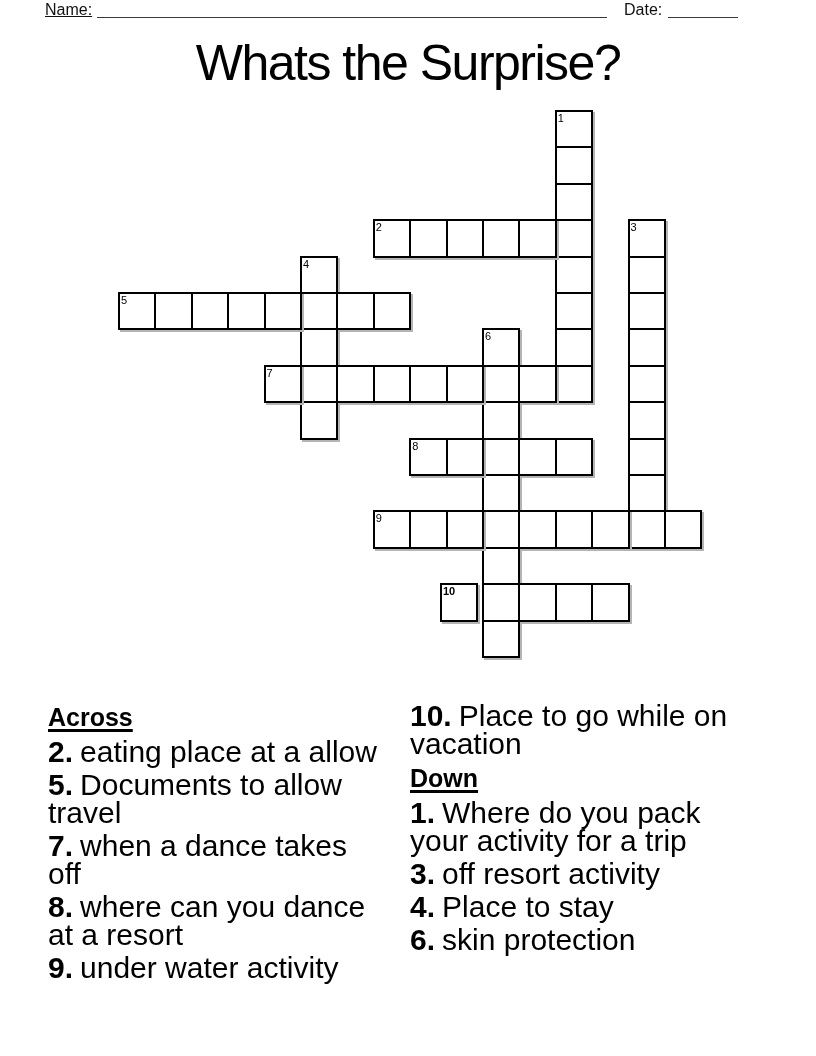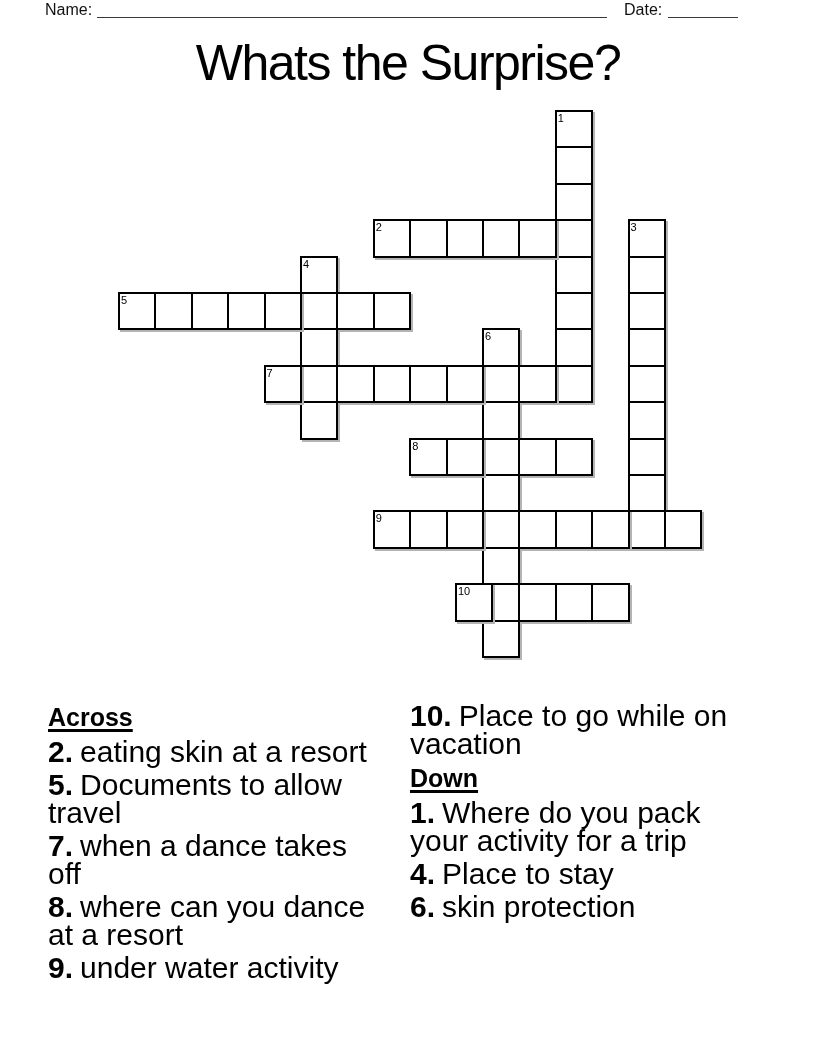--- a/index.html
+++ b/index.html
@@ -18,21 +18,21 @@
     height: 1056px;
     background: #fff;
   }
   
   .topline-label {
     position: absolute;
     top: 1px;
     font-size: 16px;
     color: #111;
   }
-  .name-label { left: 45px; }
+  .name-label { left: 45px; text-decoration: underline; }
   .date-label { left: 624px; }
   .write-line {
     position: absolute;
     top: 17px;
     border-bottom: 1.6px solid #3a3a3a;
     height: 0;
   }
   .name-line { left: 97px; width: 510px; }
   .date-line { left: 668px; width: 70px; }
   
@@ -187,32 +187,32 @@
       <div class="cell" style="left: 436.8px; top: 327.6px;"></div>
       <div class="cell" style="left: 254.8px; top: 400.4px;">
         <span class="cellnum">9</span>
       </div>
       <div class="cell" style="left: 291.2px; top: 400.4px;"></div>
       <div class="cell" style="left: 327.6px; top: 400.4px;"></div>
       <div class="cell" style="left: 400.4px; top: 400.4px;"></div>
       <div class="cell" style="left: 436.8px; top: 400.4px;"></div>
       <div class="cell" style="left: 473.2px; top: 400.4px;"></div>
       <div class="cell" style="left: 546px; top: 400.4px;"></div>
-      <div class="cell" style="left: 337px; top: 473.2px;">
+      <div class="cell" style="left: 322px; top: 473.2px; font-weight: bold;">
         <span class="cellnum">10</span>
       </div>
       <div class="cell" style="left: 400.4px; top: 473.2px;"></div>
       <div class="cell" style="left: 436.8px; top: 473.2px;"></div>
       <div class="cell" style="left: 473.2px; top: 473.2px;"></div>
     </div>
 
   <div class="clue-col clue-col-left">
     <div class="clue-header">Across</div>
     <div class="clue">
-      <span class="num">2.</span><span class="txt">eating skin at a resort</span>
+      <span class="num">2.</span><span class="txt">eating place at a allow</span>
     </div>
     <div class="clue">
       <span class="num">5.</span><span class="txt">Documents to allow
 travel</span>
     </div>
     <div class="clue">
       <span class="num">7.</span><span class="txt">when a dance takes off</span>
     </div>
     <div class="clue">
       <span class="num">8.</span><span class="txt">where can you dance
@@ -227,20 +227,23 @@
     <div class="clue">
       <span class="num">10.</span><span class="txt">Place to go while on
 vacation</span>
     </div>
     <div class="clue-header">Down</div>
     <div class="clue">
       <span class="num">1.</span><span class="txt">Where do you pack
 your activity for a trip</span>
     </div>
     <div class="clue">
+      <span class="num">3.</span><span class="txt">off resort activity</span>
+    </div>
+    <div class="clue">
       <span class="num">4.</span><span class="txt">Place to stay</span>
     </div>
     <div class="clue">
       <span class="num">6.</span><span class="txt">skin protection</span>
     </div>
   </div>
 
 </div>
 
 </body></html>

